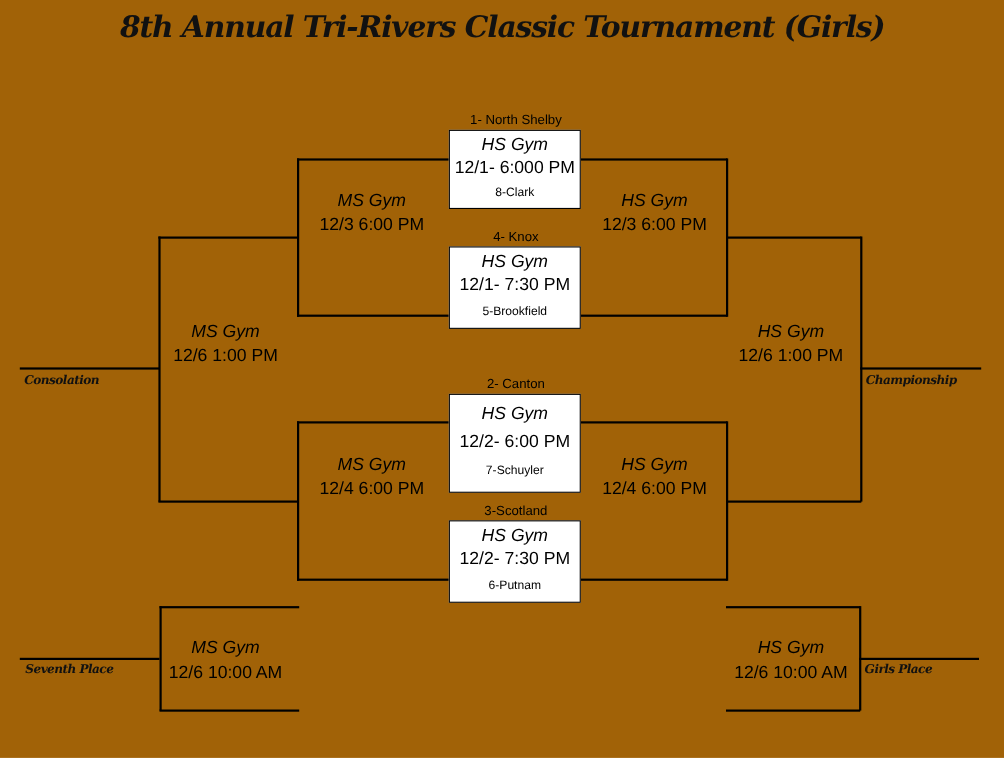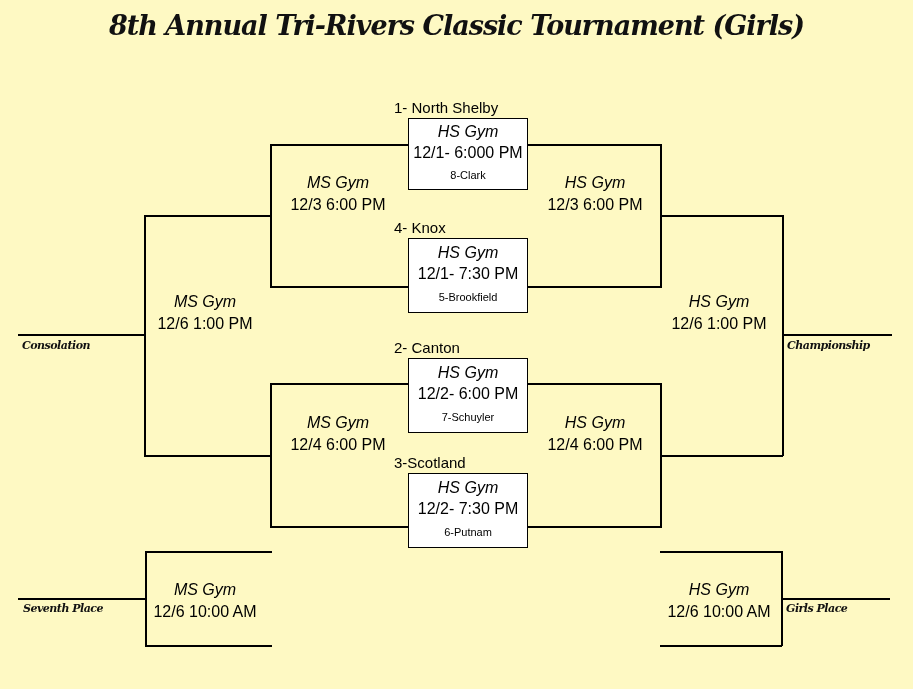--- a/index.html
+++ b/index.html
@@ -1,17 +1,17 @@
 <!DOCTYPE html>
 <html><head>
 <meta charset="utf-8">
 <style>
   html,body{margin:0;padding:0;background:#ffffff;}
   .page{
-    position:relative;width:913px;height:689px;background:#fef9c3;
+    position:relative;width:913px;height:689px;background:#a16207;
     font-family:"Liberation Sans",sans-serif;color:#000;overflow:hidden;
   }
   
   .title{
     position:absolute;top:10px;left:0;width:913px;text-align:center;
     font-family:"DejaVu Serif",serif;font-style:italic;font-weight:bold;
     font-size:27px;letter-spacing:-1px;color:#111;
   }
   .subtitle{
     position:absolute;top:52px;left:0;width:913px;text-align:center;
@@ -23,21 +23,21 @@
   .h{height:1.5px;}
   .v{width:1.5px;}
   
   .game{
     position:absolute;left:408px;width:120px;border:1.5px solid #000;
     box-sizing:border-box;background:#fff;
     display:flex;flex-direction:column;justify-content:space-evenly;align-items:center;
   }
   .team-above{
     position:absolute;bottom:calc(100% + 3px);left:-15px;width:150px;
-    font-size:15px;
+    text-align:center;font-size:12px;
   }
   .gym{font-size:16px;font-style:italic;line-height:13px;}
   .dt{font-size:16px;line-height:16px;}
   .team{font-size:11px;line-height:16px;}
   
   .slot{position:absolute;width:150px;text-align:center;}
   .slot .gym{margin-bottom:8px;}
   
   .place{
     position:absolute;font-family:"DejaVu Serif",serif;font-style:italic;
@@ -86,28 +86,28 @@
   <div class="ln v" style="left:781px;top:551px;height:95px;"></div>
   <div class="ln h" style="left:781px;top:598px;width:109px;"></div>
 
   <div class="game" style="top:118px;height:72px;">
     <div class="team-above">1- North Shelby</div>
     <div class="gym">HS Gym</div>
     <div class="dt">12/1- 6:000 PM</div>
     <div class="team">8-Clark</div>
   </div>
 
-  <div class="game" style="top:238px;height:75px;">
+  <div class="game" style="top:224px;height:75px;">
     <div class="team-above">4- Knox</div>
     <div class="gym">HS Gym</div>
     <div class="dt">12/1- 7:30 PM</div>
     <div class="team">5-Brookfield</div>
   </div>
 
-  <div class="game" style="top:358px;height:75px;">
+  <div class="game" style="top:358px;height:90px;">
     <div class="team-above">2- Canton</div>
     <div class="gym">HS Gym</div>
     <div class="dt">12/2- 6:00 PM</div>
     <div class="team">7-Schuyler</div>
   </div>
 
   <div class="game" style="top:473px;height:75px;">
     <div class="team-above">3-Scotland</div>
     <div class="gym">HS Gym</div>
     <div class="dt">12/2- 7:30 PM</div>

